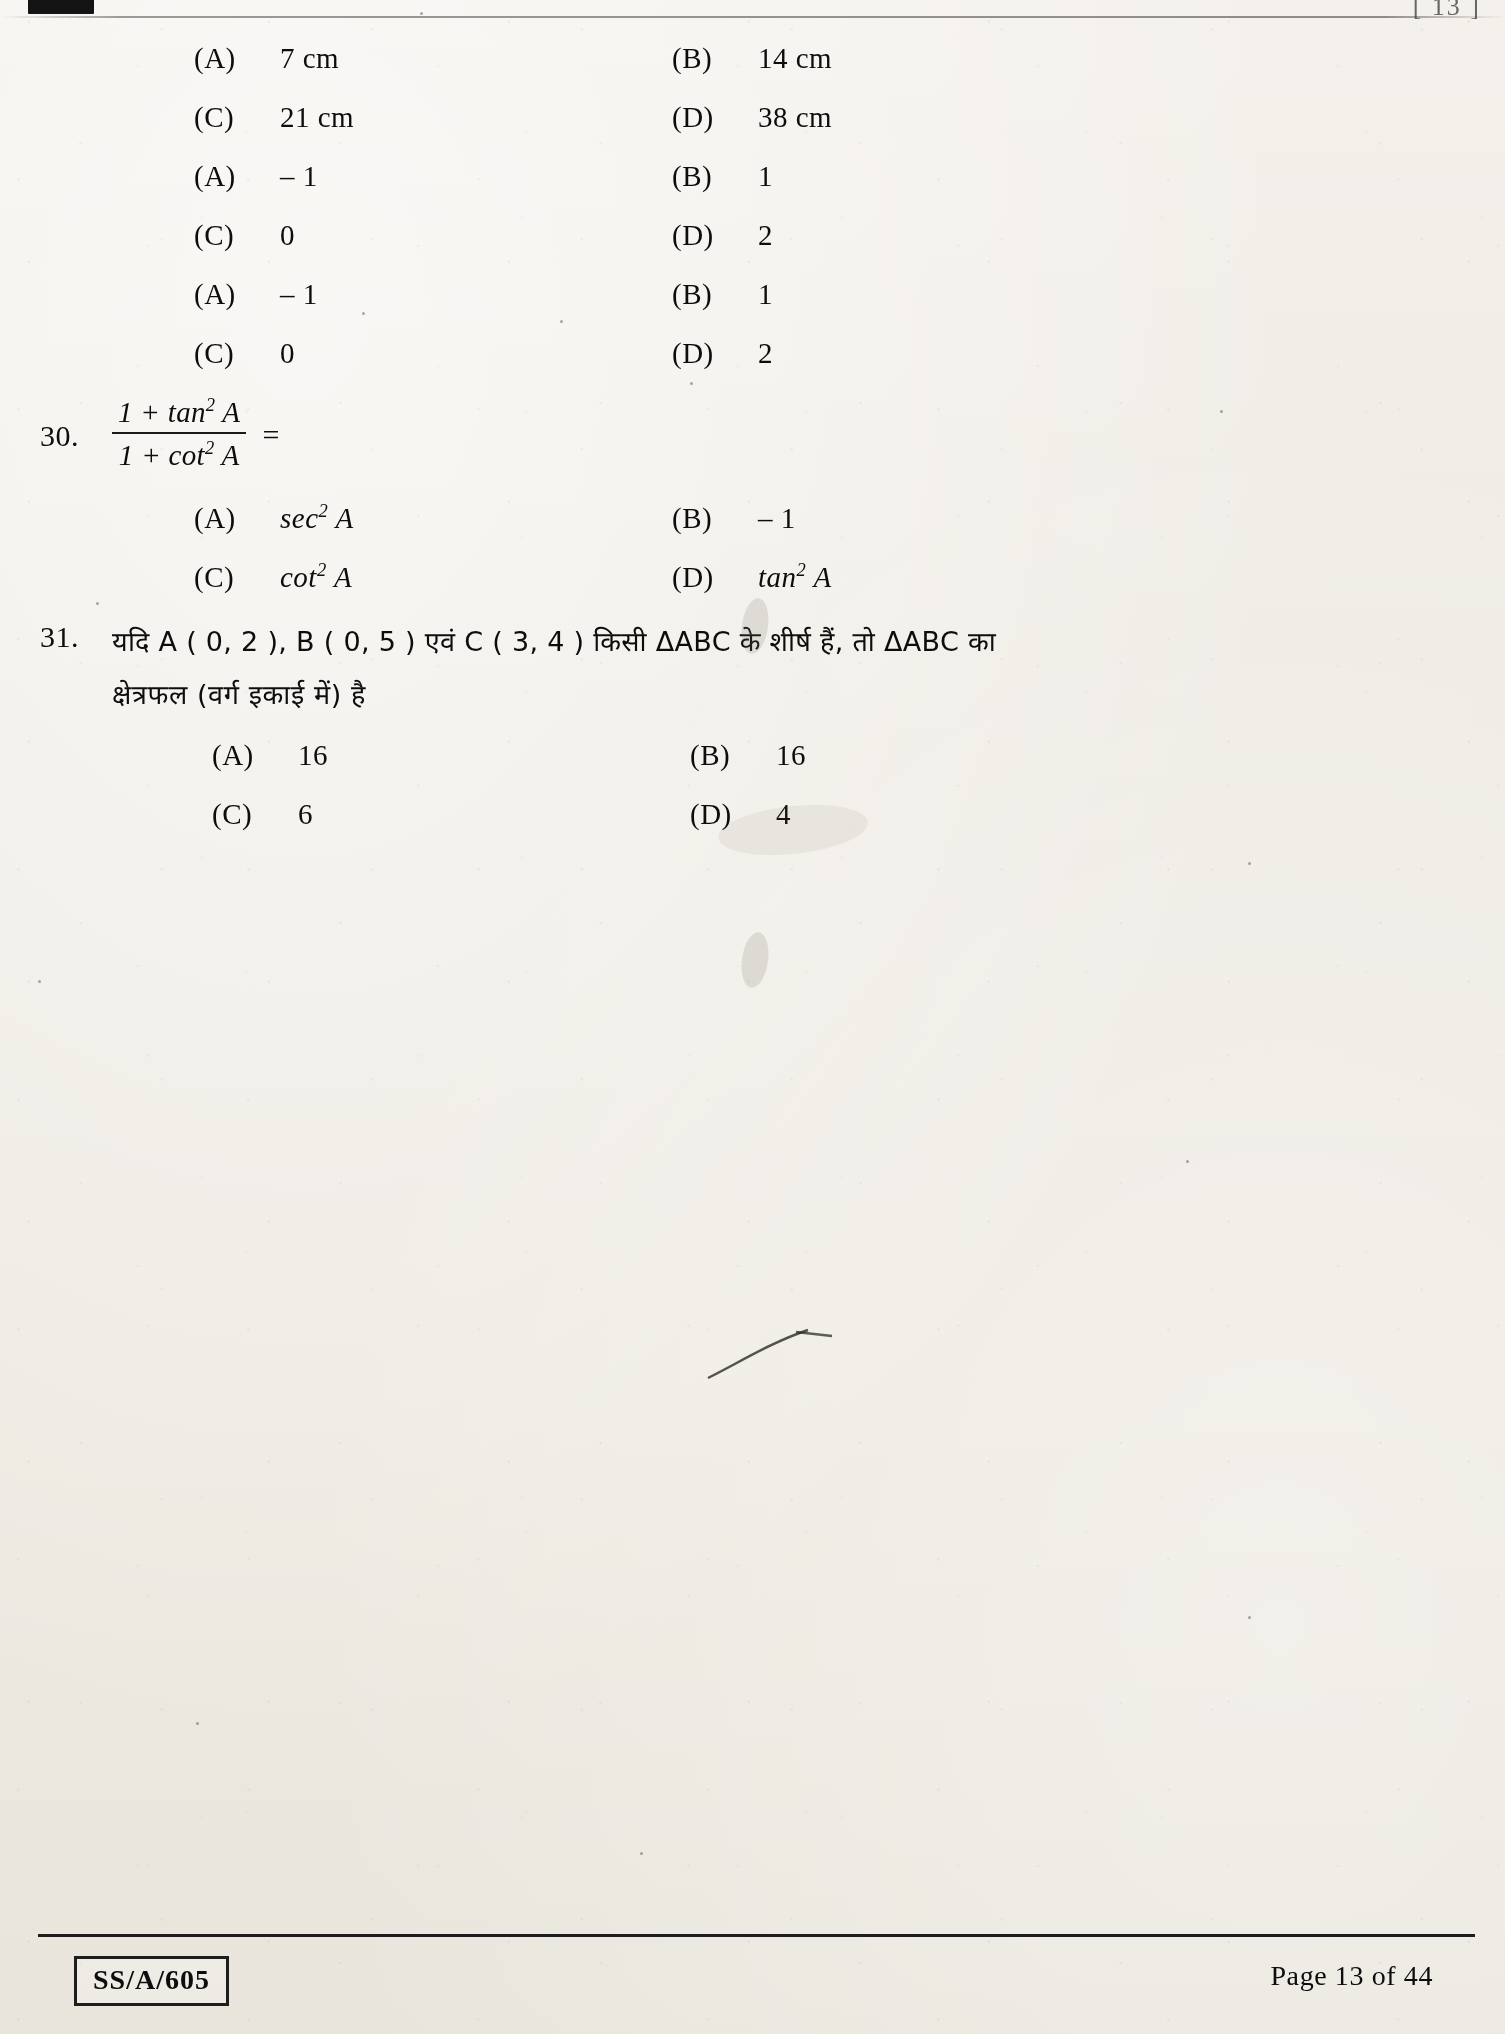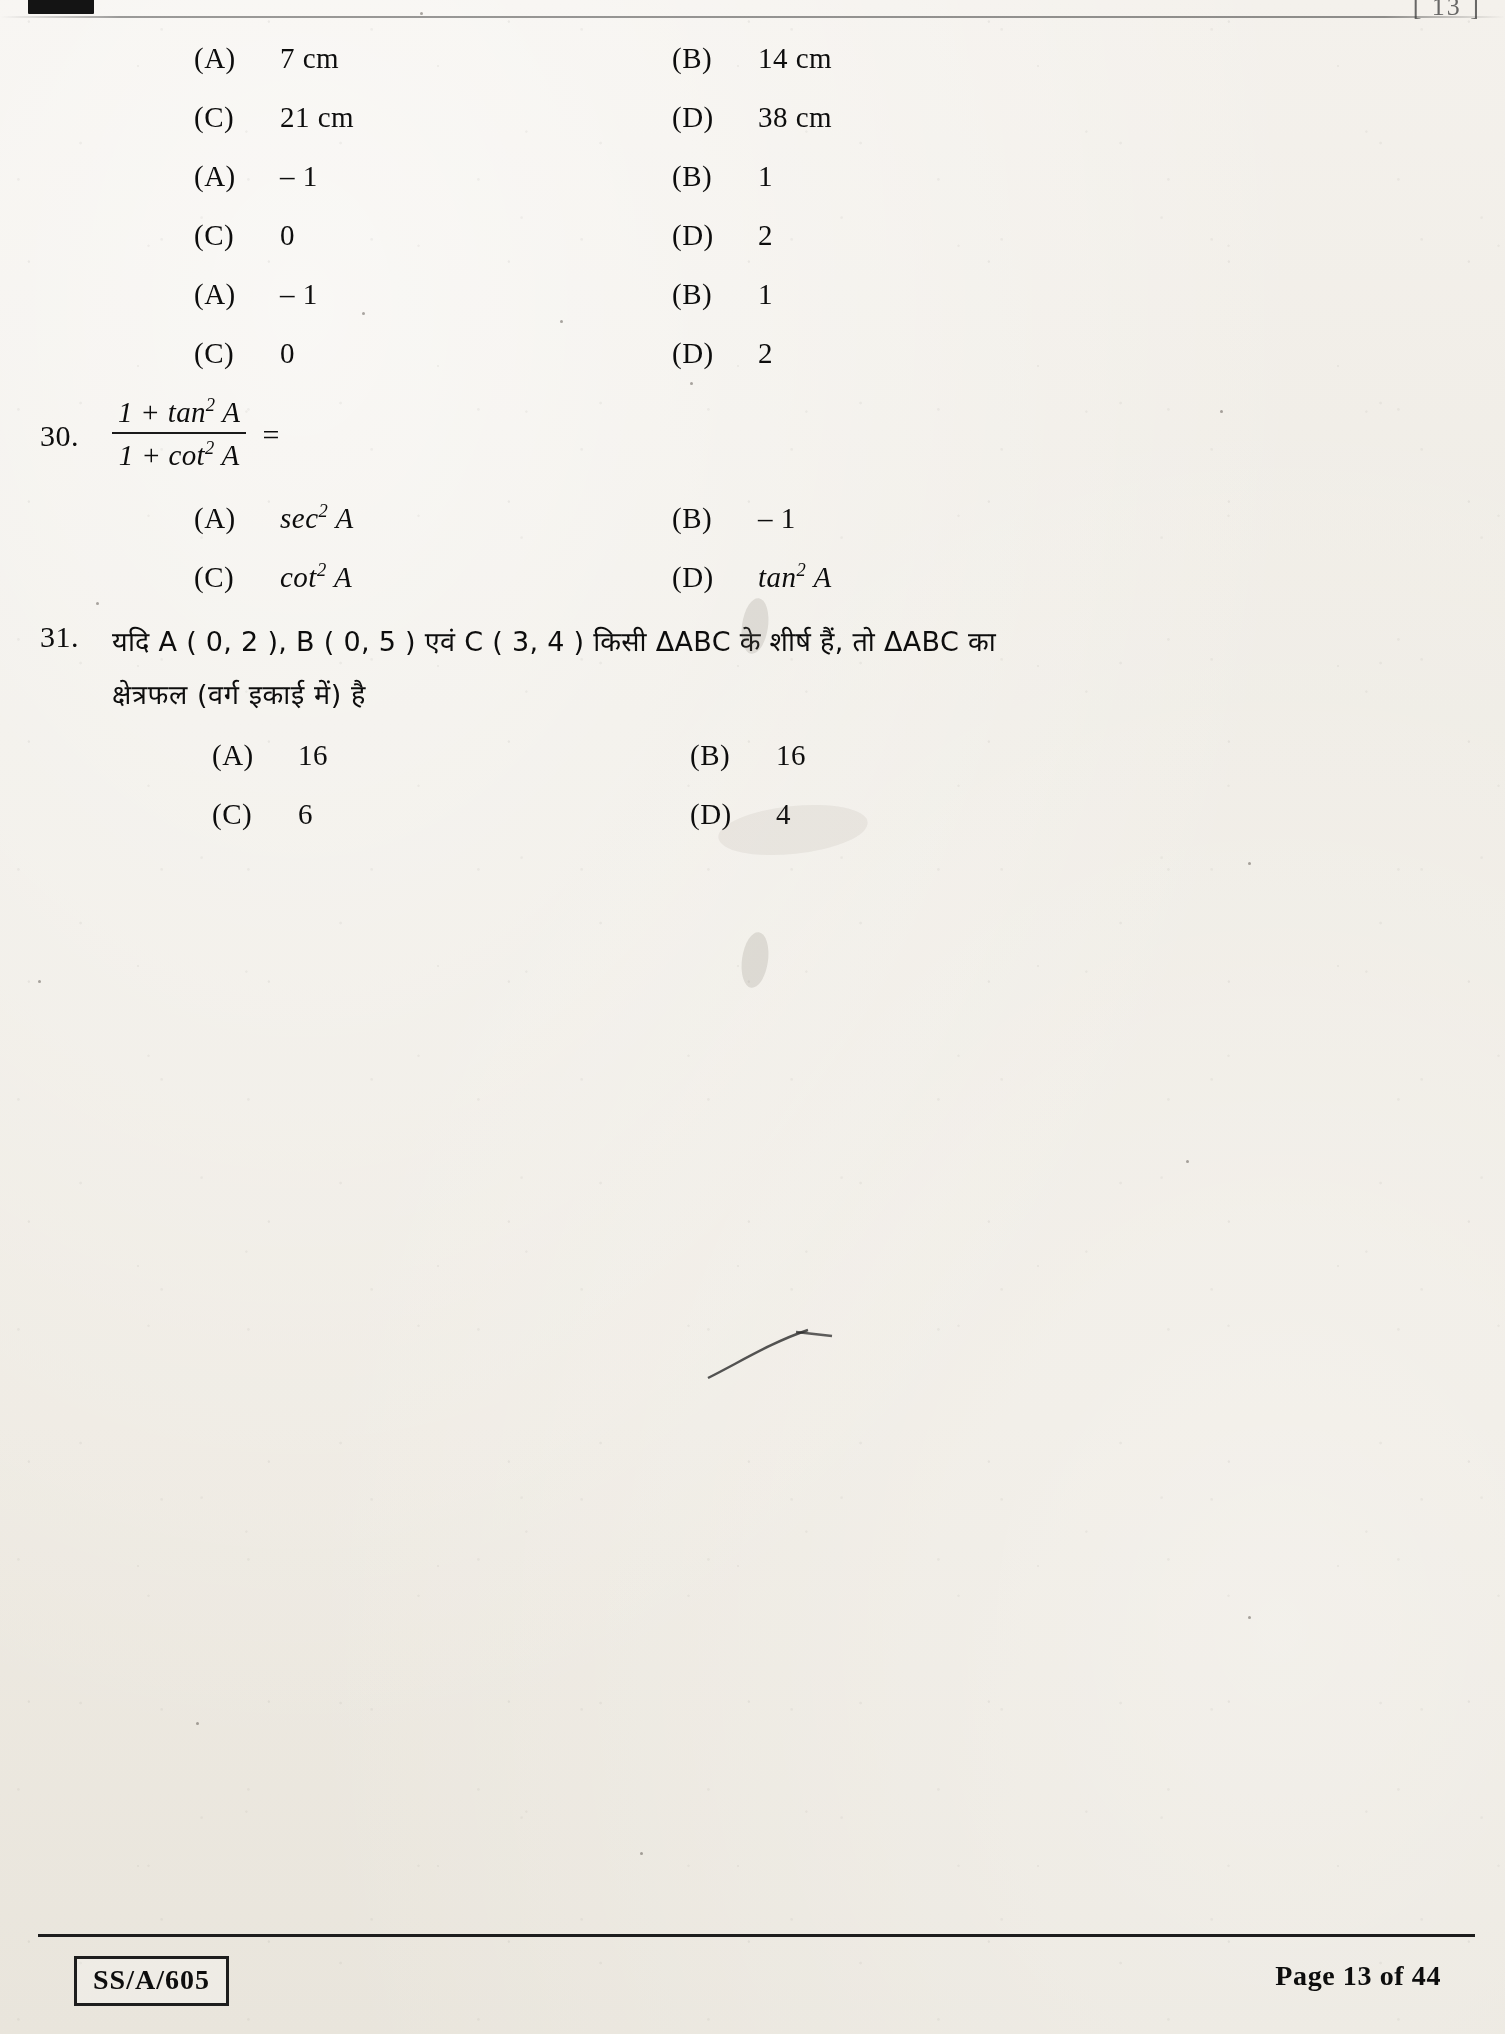--- a/index.html
+++ b/index.html
@@ -205,24 +205,24 @@
     border: 3px solid #1d1d1d;
     padding: 5px 16px 7px 16px;
     font-size: 28px;
     font-weight: bold;
     font-family: "Liberation Serif", serif;
     letter-spacing: 1px;
     background: rgba(255,255,255,0.25);
   }
   .page-label {
     position: absolute;
-    right: 64px;
+    right: 72px;
     top: 26px;
     font-size: 28px;
-    font-weight: bold;
+    font-weight: normal;
     letter-spacing: 0.6px;
   }
 
   .smudge {
     position: absolute;
     background: rgba(120,115,105,0.18);
     border-radius: 50%;
     pointer-events: none;
   }
   .pen-mark {

